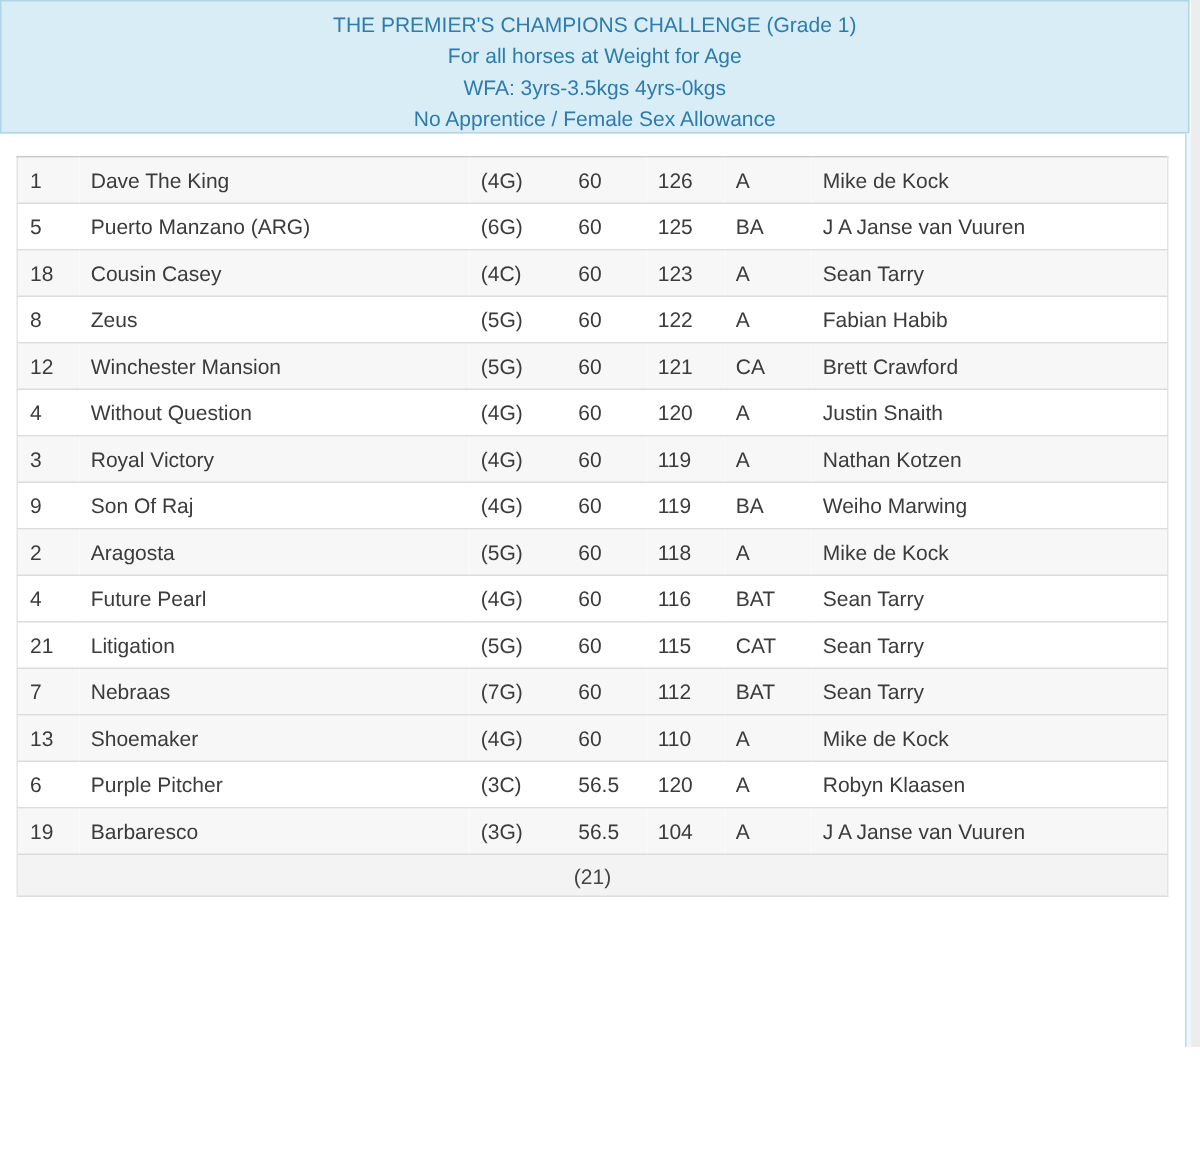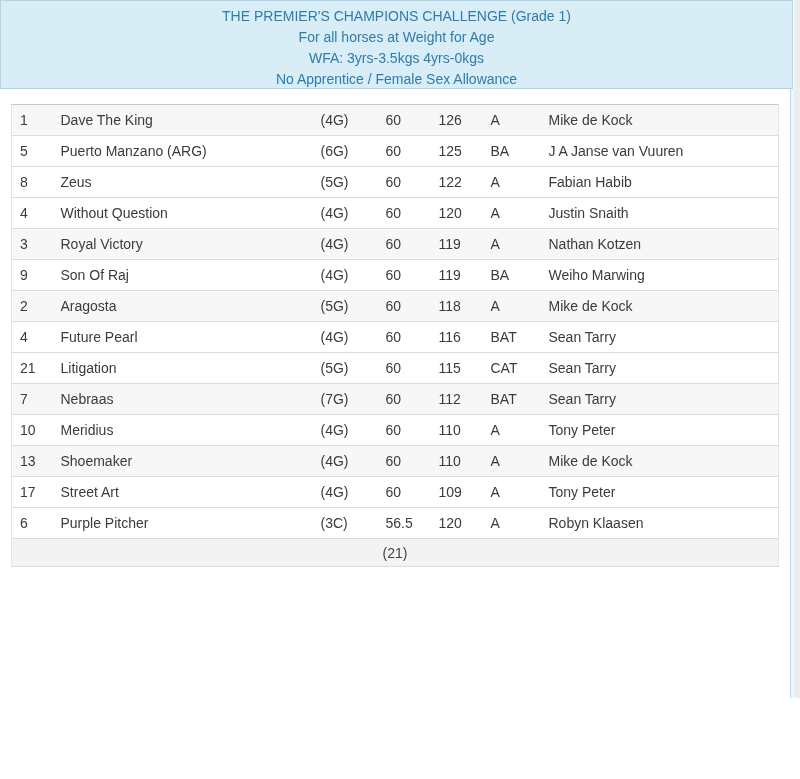--- a/index.html
+++ b/index.html
@@ -103,31 +103,49 @@
         <tr class="even">
           <td>5</td>
           <td>Puerto Manzano (ARG)</td>
           <td>(6G)</td>
           <td>60</td>
           <td>125</td>
           <td>BA</td>
           <td>J A Janse van Vuuren</td>
         </tr>
 
+        <tr class="odd">
+          <td>18</td>
+          <td>Cousin Casey</td>
+          <td>(4C)</td>
+          <td>60</td>
+          <td>123</td>
+          <td>A</td>
+          <td>Sean Tarry</td>
+        </tr>
 
         <tr class="even">
           <td>8</td>
           <td>Zeus</td>
           <td>(5G)</td>
           <td>60</td>
           <td>122</td>
           <td>A</td>
           <td>Fabian Habib</td>
         </tr>
 
+        <tr class="odd">
+          <td>12</td>
+          <td>Winchester Mansion</td>
+          <td>(5G)</td>
+          <td>60</td>
+          <td>121</td>
+          <td>CA</td>
+          <td>Brett Crawford</td>
+        </tr>
 
         <tr class="even">
           <td>4</td>
           <td>Without Question</td>
           <td>(4G)</td>
           <td>60</td>
           <td>120</td>
           <td>A</td>
           <td>Justin Snaith</td>
         </tr>
@@ -186,63 +204,54 @@
         <tr class="odd">
           <td>7</td>
           <td>Nebraas</td>
           <td>(7G)</td>
           <td>60</td>
           <td>112</td>
           <td>BAT</td>
           <td>Sean Tarry</td>
         </tr>
 
-        <tr class="even">
-          <td>10</td>
-          <td>Meridius</td>
-          <td>(4G)</td>
-          <td>60</td>
-          <td>110</td>
-          <td>A</td>
-          <td>Tony Peter</td>
-        </tr>
 
         <tr class="odd">
           <td>13</td>
           <td>Shoemaker</td>
           <td>(4G)</td>
           <td>60</td>
           <td>110</td>
           <td>A</td>
           <td>Mike de Kock</td>
         </tr>
 
-        <tr class="even">
-          <td>17</td>
-          <td>Street Art</td>
-          <td>(4G)</td>
-          <td>60</td>
-          <td>109</td>
-          <td>A</td>
-          <td>Tony Peter</td>
-        </tr>
 
 
 
 
         <tr class="even">
           <td>6</td>
           <td>Purple Pitcher</td>
           <td>(3C)</td>
           <td>56.5</td>
           <td>120</td>
           <td>A</td>
           <td>Robyn Klaasen</td>
         </tr>
 
+        <tr class="odd">
+          <td>19</td>
+          <td>Barbaresco</td>
+          <td>(3G)</td>
+          <td>56.5</td>
+          <td>104</td>
+          <td>A</td>
+          <td>J A Janse van Vuuren</td>
+        </tr>
       </tbody>
     <tfoot>
       <tr>
         <td colspan="7">(21)</td>
       </tr>
     </tfoot>
   </table>
 
   <div class="right-strip-blue"></div>
   <div class="right-strip-gray"></div>

